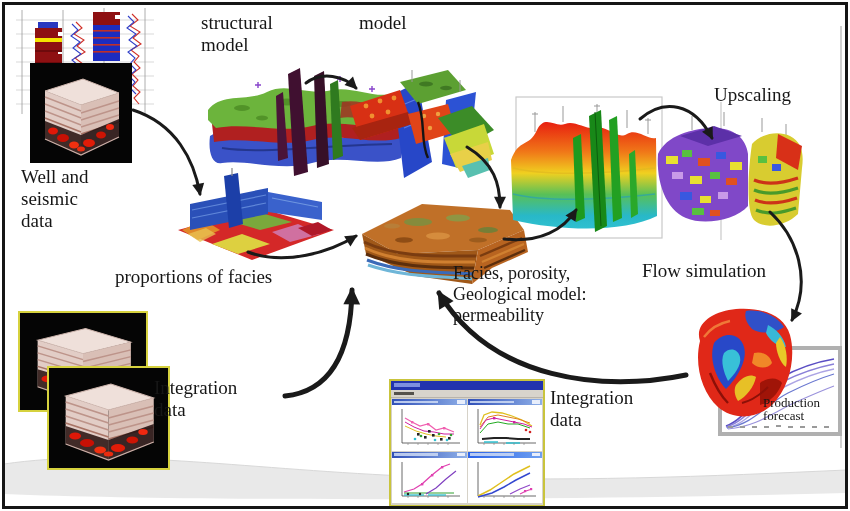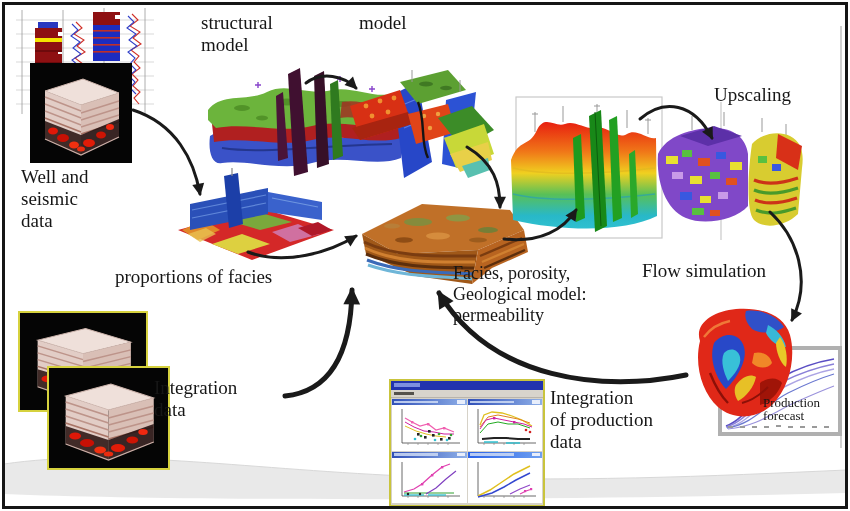--- a/index.html
+++ b/index.html
@@ -513,21 +513,20 @@
     <span>Geological model:</span>
     <span>permeability</span>
   </div>
   <div class="lbl" style="left:642px;top:260px">Flow simulation</div>
   <div class="lbl" style="left:154px;top:377px;z-index:21">
     <span>Integration</span>
     <span>data</span>
   </div>
   <div class="lbl" style="left:550px;top:387px;z-index:21">
     <span>Integration</span>
-    <span>of production</span>
     <span>data</span>
   </div>
 
   <svg id="arrow-layer" width="850" height="511">
     <defs>
       <marker id="ah" viewBox="0 0 6 6" markerWidth="5" markerHeight="5" refX="4.6" refY="3" orient="auto">
         <path d="M0.5,0.6 L5.4,3 L0.5,5.4 Z" fill="#1a1a1a"></path>
       </marker>
       <marker id="ahb" viewBox="0 0 6 6" markerWidth="4.2" markerHeight="4.2" refX="4.6" refY="3" orient="auto">
         <path d="M0.5,0.6 L5.4,3 L0.5,5.4 Z" fill="#1a1a1a"></path>

